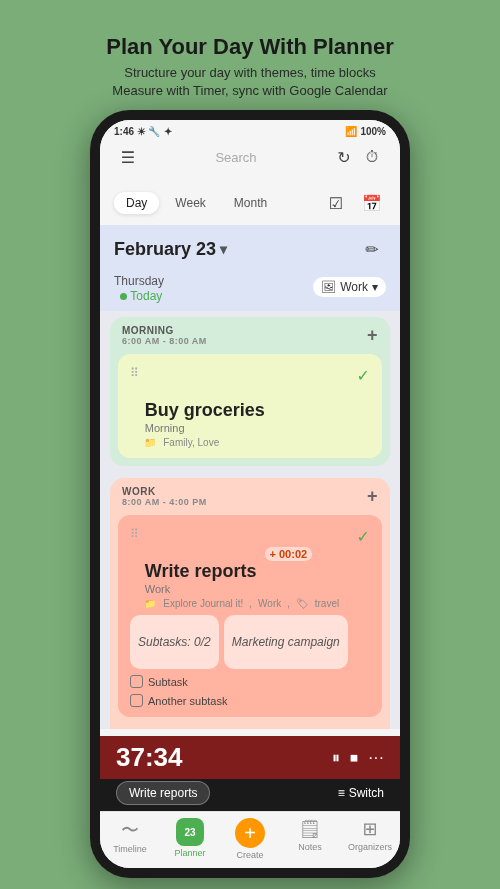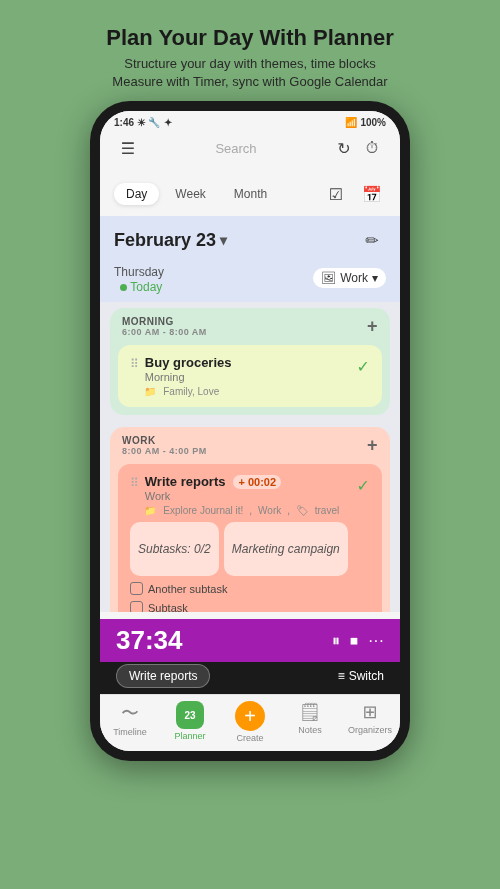--- a/index.html
+++ b/index.html
@@ -10,39 +10,39 @@
       font-family: 'Segoe UI', Arial, sans-serif;
       display: flex;
       flex-direction: column;
       align-items: center;
       overflow: hidden;
     }
 
     
     .app-header {
       text-align: center;
-      padding: 25px 20px 10px;
+      padding: 34px 20px 10px;
       color: #1a1a1a;
     }
     .app-header h1 {
       font-size: 22px;
       font-weight: 800;
       margin-bottom: 4px;
     }
     .app-header p {
       font-size: 13px;
       font-weight: 400;
       line-height: 1.4;
       color: #2a2a2a;
     }
 
     
     .phone {
       width: 320px;
-      height: 660px;
+      height: 768px;
       background: #1a1a1a;
       border-radius: 40px;
       padding: 10px;
       box-shadow: 0 8px 32px rgba(0,0,0,0.4);
       display: flex;
       flex-direction: column;
       position: relative;
     }
 
     .phone-screen {
@@ -229,23 +229,24 @@
       justify-content: space-between;
     }
     .task-drag {
       color: #aaa;
       font-size: 12px;
       margin-right: 6px;
       margin-top: 2px;
     }
     .task-info { flex: 1; }
     .task-title {
-      font-size: 13px;
+      font-size: 18px;
       font-weight: 700;
       color: #222;
+      margin-top: 36px;
     }
     .task-sub-label {
       font-size: 11px;
       color: #777;
       margin-top: 1px;
     }
     .task-tags {
       font-size: 10px;
       color: #888;
       margin-top: 3px;
@@ -328,21 +329,21 @@
       font-size: 14px;
       font-weight: 700;
       color: #222;
       display: flex;
       align-items: center;
       gap: 6px;
     }
 
     
     .timer-bar {
-      background: #a21caf;
+      background: #7f1d1d;
       padding: 6px 16px;
       display: flex;
       align-items: center;
       justify-content: space-between;
       color: white;
       margin-top: 7px;
     }
     .timer-value {
       font-size: 26px;
       font-weight: 700;
@@ -555,25 +556,25 @@
               </div>
             </div>
             <span class="check-icon">✓</span>
           </div>
           <div class="tag-chips">
             <span class="tag-chip">Subtasks: 0/2</span>
             <span class="tag-chip">Marketing campaign</span>
           </div>
           <div class="subtask-row">
             <span class="checkbox-icon"></span>
-            <span>Another subtask</span>
+            <span>Subtask</span>
           </div>
           <div class="subtask-row">
             <span class="checkbox-icon"></span>
-            <span>Subtask</span>
+            <span>Another subtask</span>
           </div>
         </div>
 
         <div class="call-boss-section">
           <div class="call-boss-text">
             <span class="task-drag">⠿</span>
             <span>Call boss</span>
           </div>
           <span class="check-icon">✓</span>
         </div>

